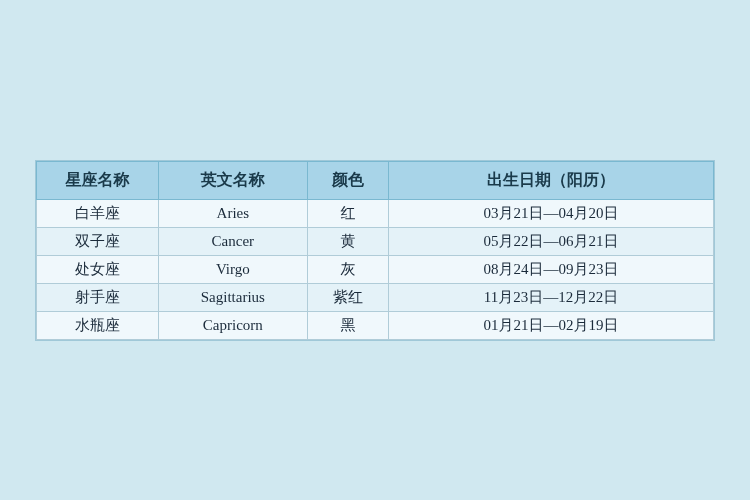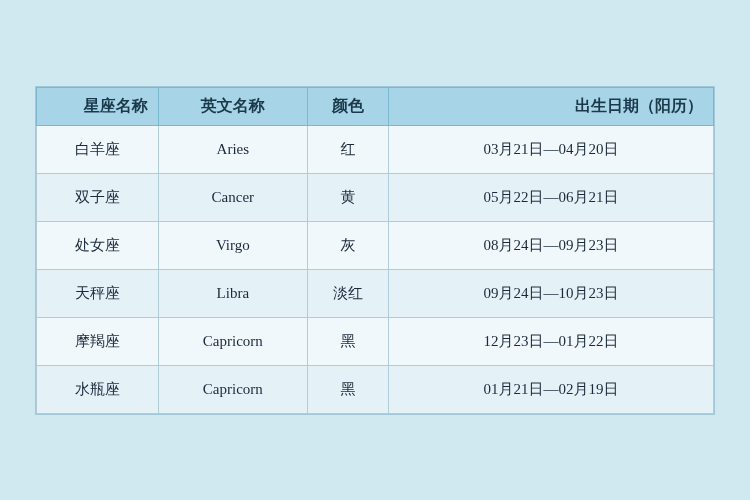--- a/index.html
+++ b/index.html
@@ -45,30 +45,30 @@
     tbody tr {
       background-color: #f0f8fc;
     }
 
     tbody tr:nth-child(even) {
       background-color: #e4f2f8;
     }
 
     tbody td {
       border: 1px solid #b0ccd8;
-      padding: 14px 10px;
+      padding: 4px 10px;
       text-align: center;
       font-size: 15px;
       color: #1a2a3a;
     }
 
-    .col-chinese { width: 18%; text-align: right; }
+    .col-chinese { width: 18%; }
     .col-english { width: 22%; }
     .col-color   { width: 12%; }
-    .col-date    { width: 48%; text-align: right; }
+    .col-date    { width: 48%; }
   </style>
 </head>
 <body>
 
 <div class="table-container">
   <table>
     <thead>
       <tr>
         <th class="col-chinese">星座名称</th>
         <th class="col-english">英文名称</th>
@@ -89,30 +89,24 @@
           <td>黄</td>
           <td>05月22日—06月21日</td>
         </tr>
         <tr>
           <td>处女座</td>
           <td>Virgo</td>
           <td>灰</td>
           <td>08月24日—09月23日</td>
         </tr>
         <tr>
-          <td>天秤座</td>
-          <td>Libra</td>
-          <td>淡红</td>
-          <td>09月24日—10月23日</td>
-        </tr>
-        <tr>
-          <td>摩羯座</td>
-          <td>Capricorn</td>
-          <td>黑</td>
-          <td>12月23日—01月22日</td>
+          <td>射手座</td>
+          <td>Sagittarius</td>
+          <td>紫红</td>
+          <td>11月23日—12月22日</td>
         </tr>
         <tr>
           <td>水瓶座</td>
           <td>Capricorn</td>
           <td>黑</td>
           <td>01月21日—02月19日</td>
         </tr>
       </tbody>
   </table>
 </div>

